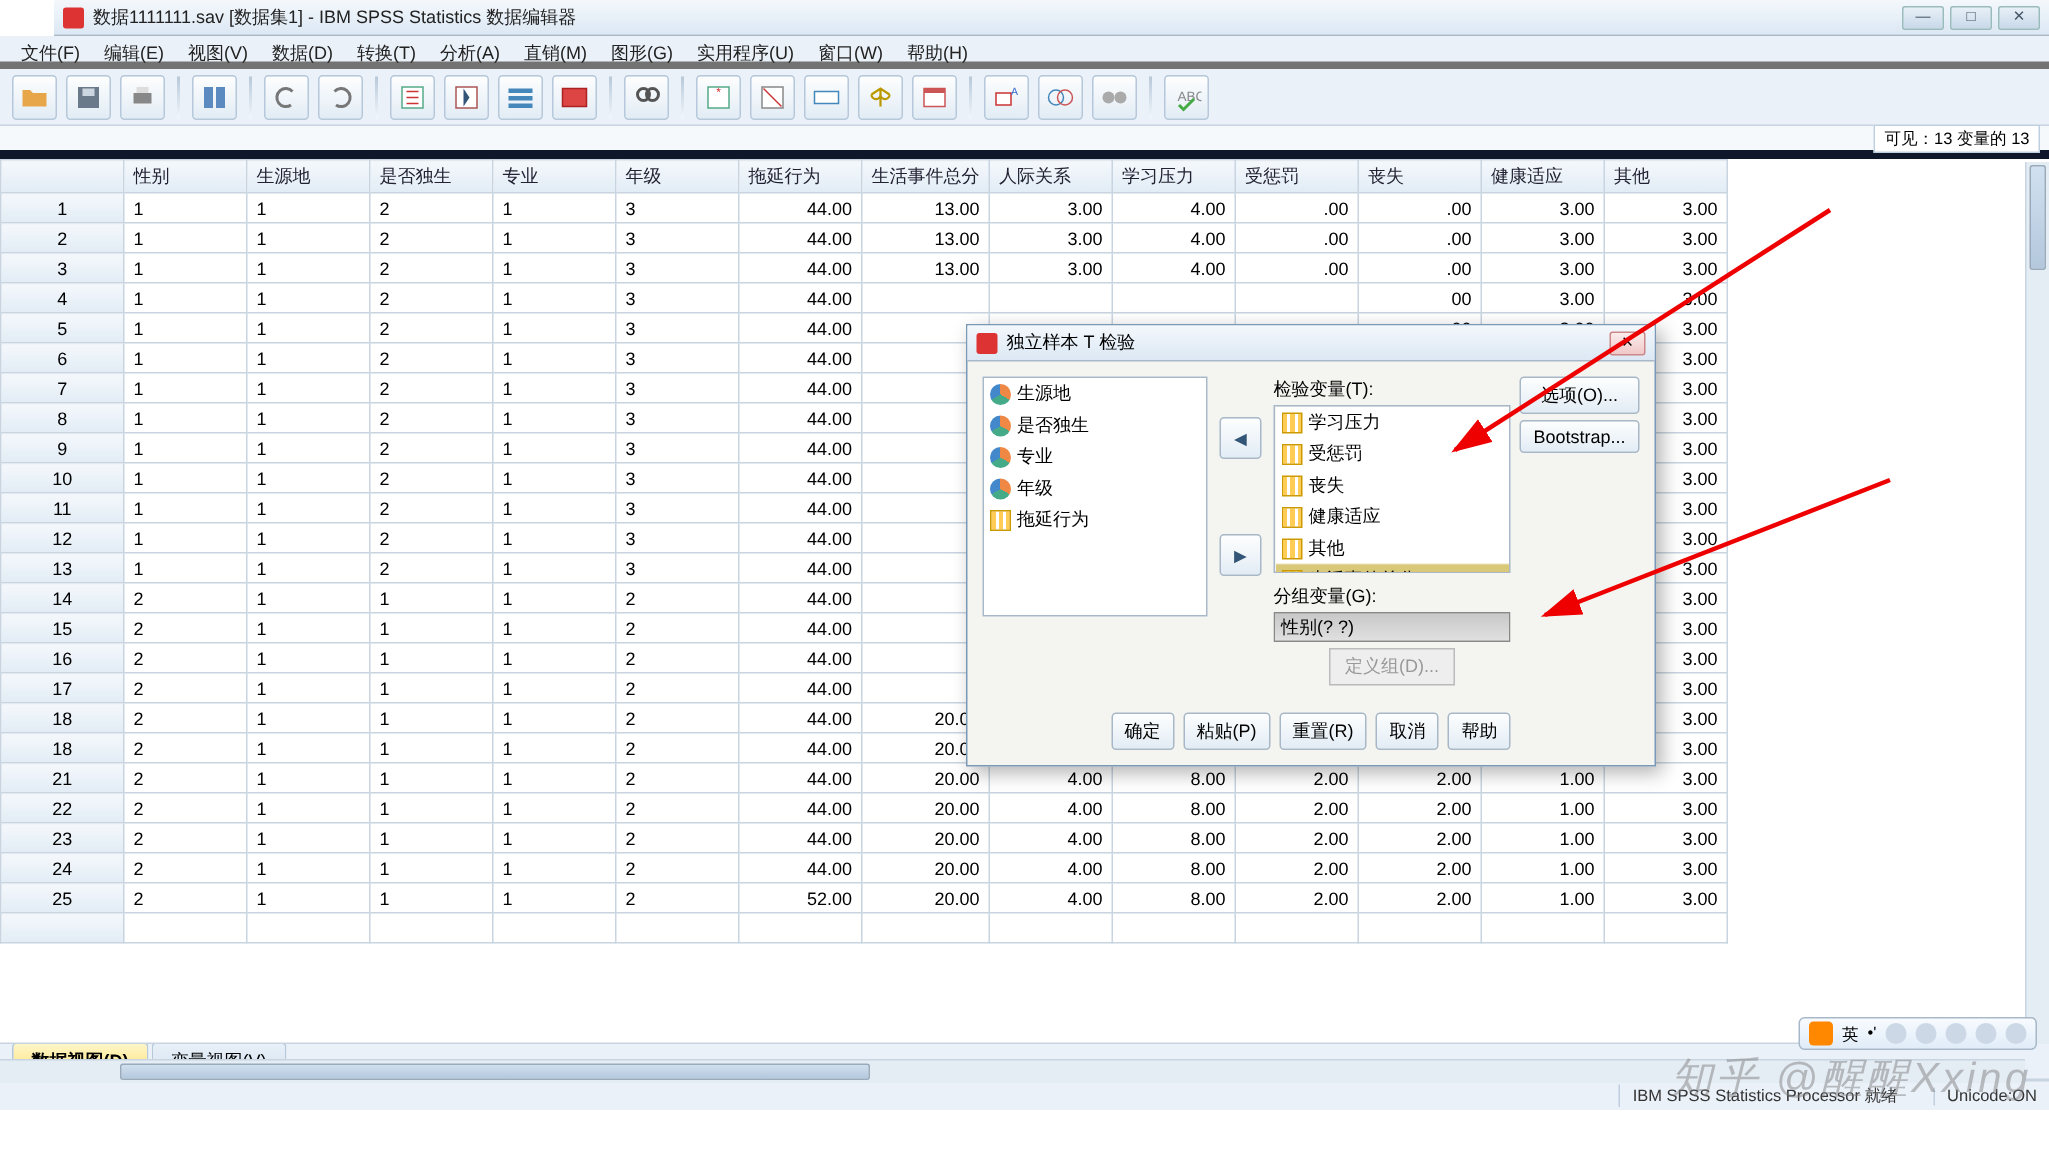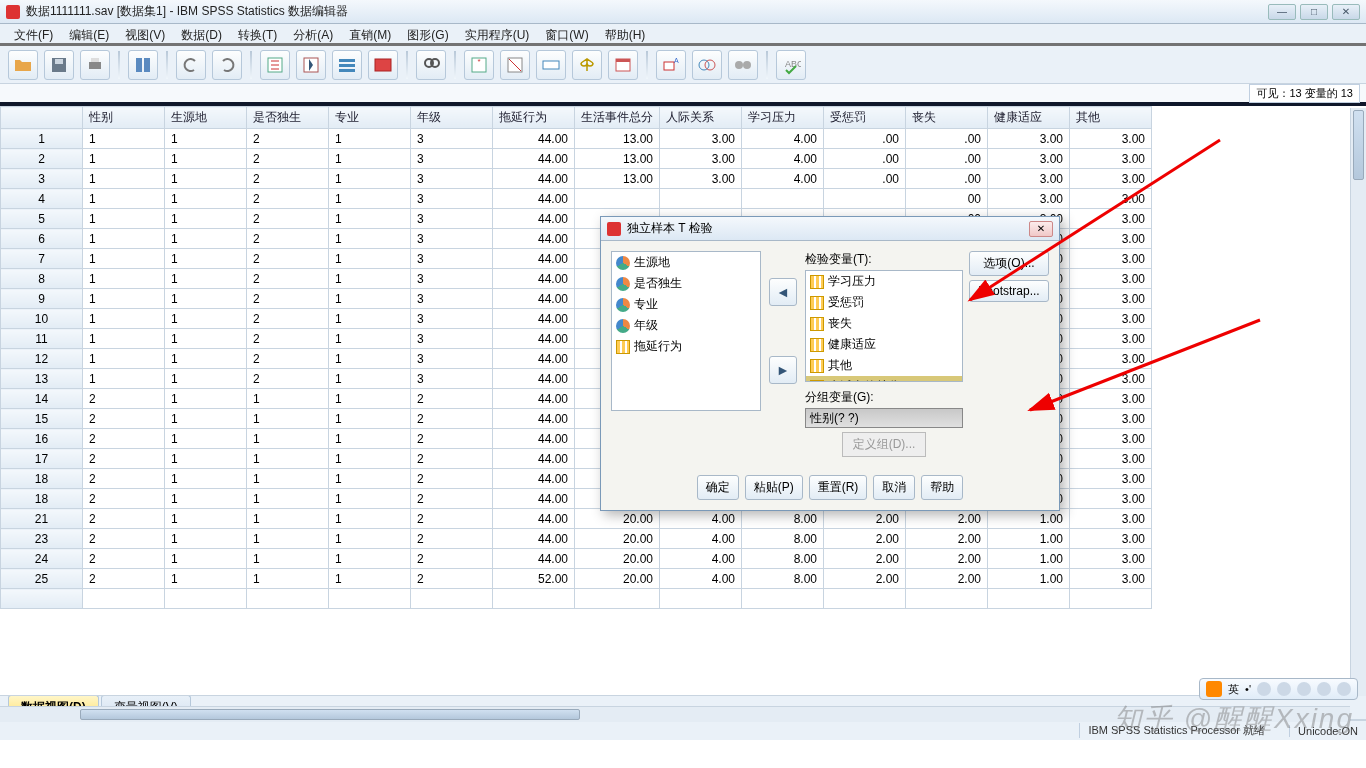--- a/index.html
+++ b/index.html
@@ -1,36 +1,36 @@
 <!DOCTYPE html>
 <html><head>
 <meta charset="utf-8">
 <style>
 * { box-sizing: border-box; margin: 0; padding: 0; font-family: "Microsoft YaHei", Tahoma, sans-serif; }
 html, body { width: 1366px; height: 768px; overflow: hidden; background: #fff; }
 
 
-.titlebar { height: 24px; background: linear-gradient(#f4f8fc,#dce8f4); border-bottom: 1px solid #a8b8c8; display: flex; align-items: center; padding: 0 6px; font-size: 12px; }
+.titlebar { height: 24px; background: linear-gradient(#f4f8fc,#dce8f4); border-bottom: 1px solid #a8b8c8; display: flex; align-items: center; padding: 0 6px; font-size: 12px; margin-left: 36px; }
 .titlebar .app-icon { width: 14px; height: 14px; background: #d33; border-radius: 2px; margin-right: 6px; }
 .titlebar .title-text { flex: 1; color: #222; }
 .titlebar .win-btns { display: flex; gap: 4px; }
 .titlebar .win-btn { width: 28px; height: 16px; background: linear-gradient(#e8f0f8,#c8d8e8); border: 1px solid #9bb; border-radius: 2px; text-align: center; font-size: 10px; line-height: 14px; color: #456; cursor: pointer; }
 
 
-.menubar { height: 22px; background: #eaf1f8; border-bottom: 3px solid #737373; display: flex; padding: 0 6px; font-size: 12px; }
+.menubar { height: 22px; background: #eaf1f8; border-bottom: 5px solid #737373; display: flex; padding: 0 6px; font-size: 12px; }
 .menubar .menu-item { padding: 3px 8px; color: #222; cursor: pointer; }
 
 
 .toolbar { height: 38px; background: #eaf1f8; border-bottom: 1px solid #c8d4e0; display: flex; align-items: center; padding: 0 8px; gap: 6px; }
 .tool-btn { width: 30px; height: 30px; background: linear-gradient(#fdfefe,#e2ecf5); border: 1px solid #b6c8da; border-radius: 3px; display: flex; align-items: center; justify-content: center; cursor: pointer; }
 .tool-sep { width: 2px; height: 28px; background: linear-gradient(#b8c8d8,#f0f6fb); margin: 0 2px; }
 .tool-btn svg { width: 20px; height: 20px; }
 
 
-.infobar { height: 22px; background: #f6f9fc; border-bottom: 4px solid #0f172a; display: flex; justify-content: flex-end; align-items: center; font-size: 11px; padding: 0 6px; }
+.infobar { height: 22px; background: #f6f9fc; border-bottom: 6px solid #0f172a; display: flex; justify-content: flex-end; align-items: center; font-size: 11px; padding: 0 6px; }
 .infobar .visible-box { border: 1px solid #c0cfe0; padding: 1px 6px; background: #fff; }
 
 
 .grid-wrap { position: relative; height: 590px; overflow: hidden; border-bottom: 1px solid #c8d4e0; }
 table.data { border-collapse: collapse; font-size: 12px; table-layout: fixed; }
 table.data th, table.data td { border: 1px solid #c8d4e0; padding: 2px 6px; height: 20px; text-align: left; background: #fff; white-space: nowrap; overflow: hidden; }
 table.data th { background: linear-gradient(#f4f8fc,#e2ecf5); text-align: left; font-weight: normal; color: #223; cursor: pointer; }
 table.data td.rowhdr { background: linear-gradient(#f4f8fc,#e2ecf5); text-align: center; width: 50px; cursor: pointer; }
 table.data td.num { text-align: right; }
 .col-narrow { width: 82px; }
@@ -39,21 +39,21 @@
 
 .bottom-tabs { height: 24px; display: flex; align-items: flex-end; padding: 0 8px; background: #eaf1f8; border-bottom: 1px solid #c8d4e0; }
 .bottom-tab { padding: 3px 12px; font-size: 12px; border: 1px solid #b6c8da; border-bottom: none; background: linear-gradient(#e8f0f8,#d4e2f0); margin-right: 2px; border-radius: 3px 3px 0 0; cursor: pointer; }
 .bottom-tab.active { background: linear-gradient(#fff6c8,#ffe070); font-weight: bold; }
 
 
 .statusbar { height: 20px; background: #eaf1f8; display: flex; justify-content: flex-end; align-items: center; font-size: 11px; padding: 0 8px; gap: 24px; color: #333; border-top: 1px solid #c8d4e0; }
 .statusbar .cell { border-left: 1px solid #c0cfe0; padding-left: 8px; }
 
 
-.dialog { position: absolute; left: 600px; top: 216px; width: 460px; background: #f4f4f0; border: 1px solid #7a99b8; box-shadow: 4px 4px 12px rgba(0,0,0,0.3); font-size: 12px; z-index: 50; }
+.dialog { position: absolute; left: 644px; top: 216px; width: 460px; background: #f4f4f0; border: 1px solid #7a99b8; box-shadow: 4px 4px 12px rgba(0,0,0,0.3); font-size: 12px; z-index: 50; }
 .dialog .dlg-title { height: 24px; background: linear-gradient(#f4f8fc,#dce8f4); display: flex; align-items: center; padding: 0 6px; border-bottom: 1px solid #a8b8c8; }
 .dialog .dlg-title .icon { width: 14px; height: 14px; background: #d33; border-radius: 2px; margin-right: 6px; }
 .dialog .dlg-title .t { flex: 1; }
 .dialog .dlg-close { width: 24px; height: 16px; background: linear-gradient(#fcecec,#f0c8c8); border: 1px solid #c88; border-radius: 2px; text-align: center; font-size: 10px; line-height: 14px; cursor: pointer; }
 .dialog .dlg-body { padding: 10px; display: grid; grid-template-columns: 150px 32px 1fr 80px; gap: 6px; align-items: start; }
 .listbox { border: 1px solid #a8b8c8; background: #fff; height: 160px; overflow: auto; }
 .listbox .li { padding: 2px 4px; display: flex; align-items: center; gap: 4px; cursor: pointer; }
 .listbox .li.sel { background: #d8c878; }
 .icon-nominal { width: 14px; height: 14px; border-radius: 50%; background: conic-gradient(#e84 0 120deg,#4a8 120deg 240deg,#48c 240deg 360deg); flex-shrink:0;}
 .icon-scale { width: 14px; height: 14px; background: linear-gradient(90deg,#fc5,#fc5 3px,#fff 3px,#fff 5px,#fc5 5px,#fc5 8px,#fff 8px,#fff 10px,#fc5 10px); border:1px solid #c90; flex-shrink:0;}
@@ -558,20 +558,36 @@
           <td class="num">20.00</td>
           <td class="num">4.00</td>
           <td class="num">8.00</td>
           <td class="num">2.00</td>
           <td class="num">2.00</td>
           <td class="num">1.00</td>
           <td class="num">3.00</td>
         </tr>
         <tr>
           <td class="rowhdr">21</td>
+          <td class="">2</td>
+          <td class="">1</td>
+          <td class="">1</td>
+          <td class="">1</td>
+          <td class="">2</td>
+          <td class="num">44.00</td>
+          <td class="num">20.00</td>
+          <td class="num">4.00</td>
+          <td class="num">8.00</td>
+          <td class="num">2.00</td>
+          <td class="num">2.00</td>
+          <td class="num">1.00</td>
+          <td class="num">3.00</td>
+        </tr>
+        <tr>
+          <td class="rowhdr">22</td>
           <td class="">2</td>
           <td class="">1</td>
           <td class="">1</td>
           <td class="">1</td>
           <td class="">2</td>
           <td class="num">44.00</td>
           <td class="num">20.00</td>
           <td class="num">4.00</td>
           <td class="num">8.00</td>
           <td class="num">2.00</td>

